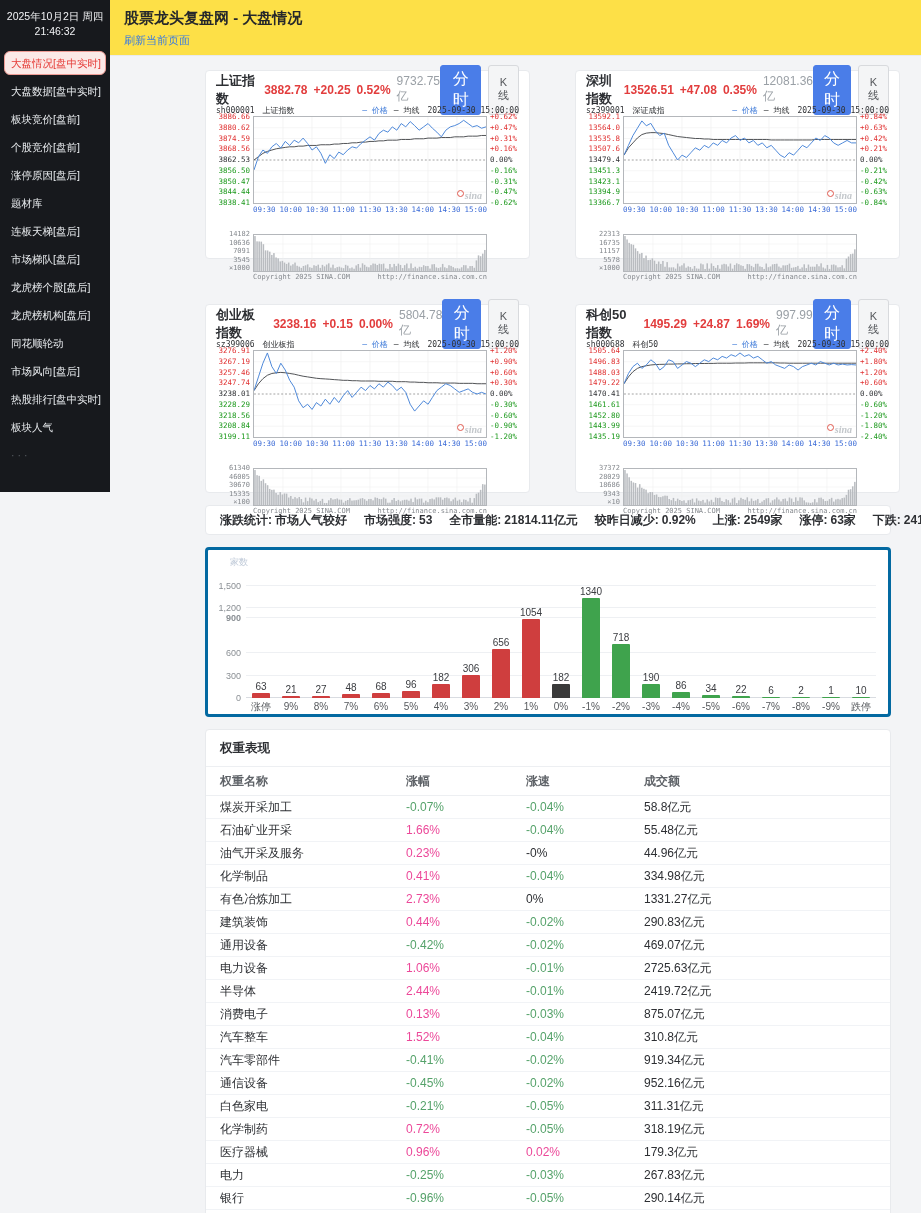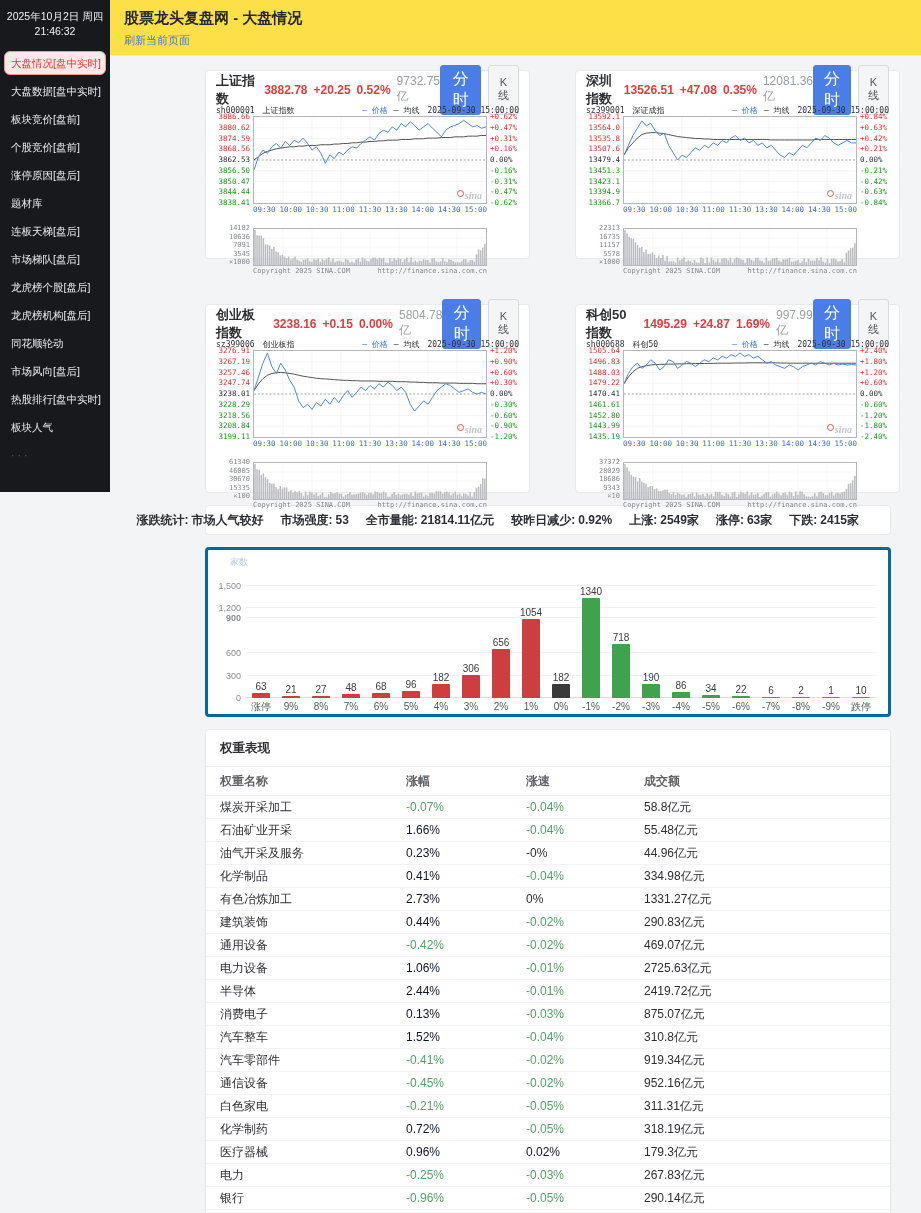--- a/index.html
+++ b/index.html
@@ -40,29 +40,29 @@
   .lg-price { color:#3f7bd9; margin-right:6px; }
   .lg-avg { color:#2f3134; margin-right:8px; }
   .chart-body { display:flex; }
   .axis { width:37px; display:flex; flex-direction:column; justify-content:space-between; font-size:7.5px; line-height:8px; text-align:right; padding-right:3px; margin:-3px 0; }
   .axis.right { width:32px; text-align:left; padding:0 0 0 3px; }
   .ax-r { color:#e03232; } .ax-g { color:#1e9a1e; } .ax-d { color:#2f3134; }
   .plot { flex:1; height:88px; position:relative; border:1px solid #b4b7bb; background:#fff; }
   .plot svg, .vplot svg { position:absolute; left:0; top:0; width:100%; height:100%; }
   .sina { position:absolute; right:4px; bottom:2px; font-size:10px; font-weight:bold; font-style:italic; color:#c3c7cb; font-family:Liberation Serif, serif; }
   .sina::before { content:""; display:inline-block; width:5px; height:5px; border:1.5px solid #e05a4f; border-radius:50%; margin-right:1px; vertical-align:2px; }
-  .time-row { display:flex; justify-content:space-between; margin:1px 32px 1px 37px; font-size:7.5px; color:#3a6ad6; height:22px; }
+  .time-row { display:flex; justify-content:space-between; margin:1px 32px 1px 37px; font-size:7.5px; color:#3a6ad6; height:28px; }
   .vol-row { display:flex; }
   .vol-axis { width:37px; display:flex; flex-direction:column; justify-content:space-between; font-size:7px; line-height:7px; color:#85898e; text-align:right; padding-right:3px; margin-top:-3px; }
   .vplot { flex:1; height:38px; position:relative; border:1px solid #b4b7bb; }
   .vol-spacer { width:32px; }
   .chart-footer { display:flex; justify-content:space-between; margin:1px 32px 0 37px; font-size:7px; color:#85898e; }
 
   
-  .stats-card { margin-top:12px; background:#fff; border:1px solid #e8eaed; border-radius:4px; height:30px; display:flex; align-items:center; padding:0 14px; font-size:12px; font-weight:bold; color:#2d2f33;justify-content:flex-end; }
+  .stats-card { margin-top:12px; background:#fff; border:1px solid #e8eaed; border-radius:4px; height:30px; display:flex; align-items:center; padding:0 14px; font-size:12px; font-weight:bold; color:#2d2f33; }
   .stat { margin-right:17px; white-space:nowrap; }
   .stat b { margin-left:3px; }
 
   
   .dist-card { margin-top:12px; background:#fff; border:3px solid #0369a1; border-radius:4px; height:170px; padding:6px 12px 4px 8px; position:relative; }
   .dist-unit { font-size:9px; color:#bcc7d6; margin-left:14px; height:12px; }
   .dist-wrap { position:relative; height:146px; margin-left:30px; }
   .dist-grid { position:absolute; left:0; right:0; height:1px; background:#eef0f3; }
   .dist-grid.zero { background:#d9dce1; }
   .dist-ylab { position:absolute; right:100%; margin-right:5px; font-size:9px; color:#8a8f94; transform:translateY(-4px); white-space:nowrap; }
@@ -72,21 +72,21 @@
   .dist-bar { width:18px; border-radius:1px 1px 0 0; }
   .dist-x { font-size:10px; color:#55585c; height:16px; line-height:17px; }
 
   
   .table-card { margin-top:12px; background:#fff; border:1px solid #e8eaed; border-radius:4px; padding-bottom:2px; }
   .table-title { font-size:12.5px; font-weight:bold; color:#2d2f33; padding:10px 14px 9px; border-bottom:1px solid #edeff2; }
   .thead, .trow { display:grid; grid-template-columns:186px 120px 118px 1fr; align-items:center; padding:0 14px; }
   .thead { height:29px; font-size:12px; font-weight:bold; color:#5f6368; border-bottom:1px solid #edeff2; }
   .trow { height:23px; font-size:12px; color:#2d2f33; border-bottom:1px solid #f1f3f6; }
   .trow:last-child { border-bottom:none; }
-  .c-r { color:#0f172a; } .c-g { color:#55a26a; } .c-d { color:#2d2f33; }
+  .c-r { color:#ec4899; } .c-g { color:#55a26a; } .c-d { color:#2d2f33; }
 </style>
 </head>
 <body>
 
 <div class="sidebar">
   <div class="sb-date">2025年10月2日 周四</div>
   <div class="sb-time">21:46:32</div>
   <div class="sb-items" id="sb-items">
       <div class="sb-item active">大盘情况[盘中实时]</div>
       <div class="sb-item">大盘数据[盘中实时]</div>

